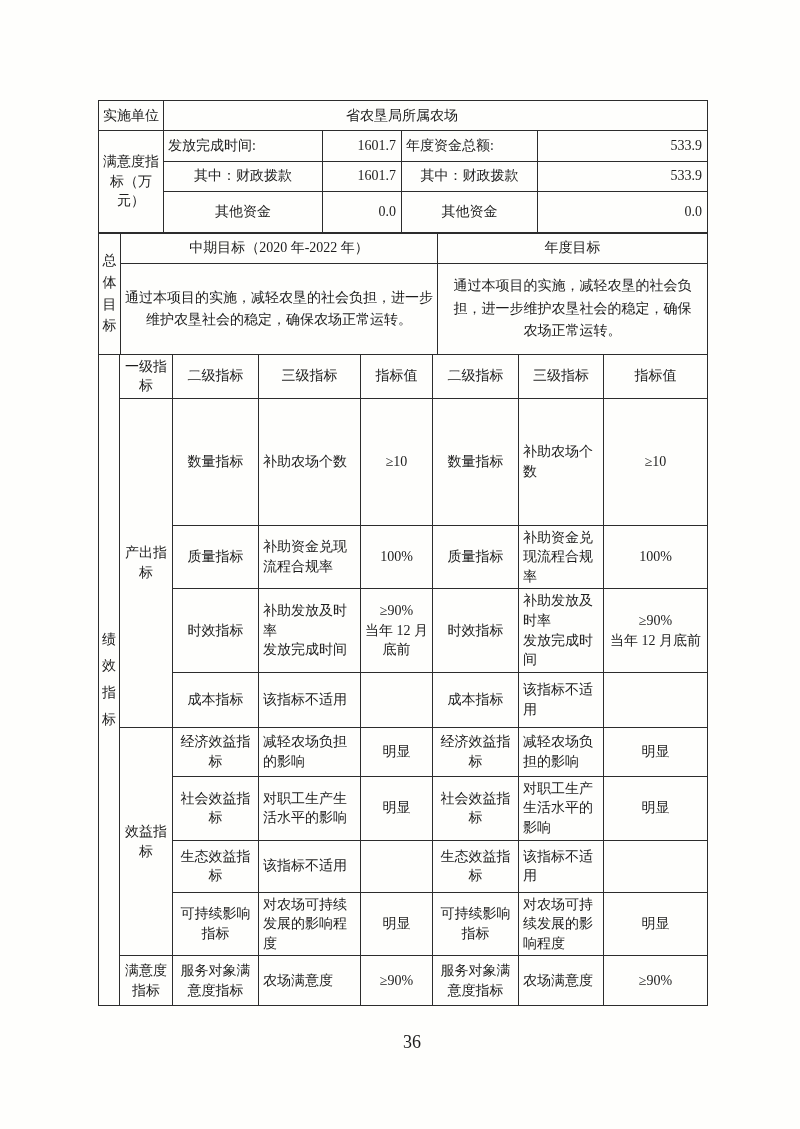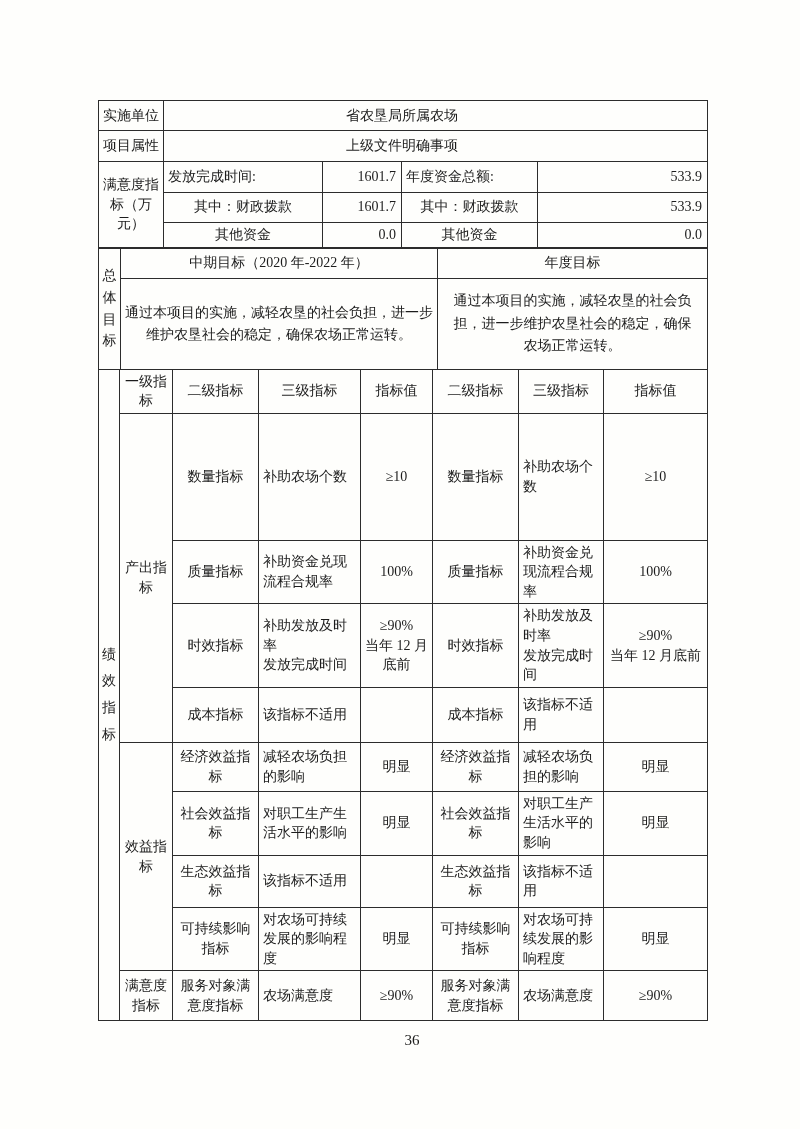--- a/index.html
+++ b/index.html
@@ -24,42 +24,38 @@
   .side-goal { line-height:1.55; }
   .lft   { text-align:left; padding-left:4px; }
   .num   { text-align:right; padding-right:5px; }
   .info-val { padding-right:70px; padding-left:3px; }
   .l3    { text-align:left; padding:2px 4px; white-space:pre-line; }
   .val   { white-space:pre-line; padding:1px 3px; }
   .goal-mid  { padding:2px 3px;  line-height:1.6; }
   .goal-year { padding:2px 11px; line-height:1.6; }
   .pageno {
     position:absolute; top:1032px; left:0; width:800px;
-    text-align:center; font-size:15px;padding-left:24px;
+    text-align:center; font-size:18px;padding-left:24px;
   }
 </style>
 </head>
 <body>
 
 <div class="page">
   <div class="doc">
 
     <table>
       <colgroup>
           <col style="width:65px">
           <col style="width:544px">
         </colgroup>
       <tbody>
           <tr style="height:30px">
         <td>实施单位</td>
         <td class="info-val">省农垦局所属农场</td>
-      </tr>
-      <tr style="height:31px">
-        <td>项目属性</td>
-        <td class="info-val">上级文件明确事项</td>
       </tr>
     </tbody>
       </table>
 
     <table>
       <colgroup>
         <col style="width:65px">
           <col style="width:159px">
           <col style="width:79px">
         <col style="width:136px">
@@ -72,21 +68,21 @@
         <td class="num">1601.7</td>
         <td class="lft">年度资金总额:</td>
         <td class="num">533.9</td>
       </tr>
       <tr style="height:30px">
         <td>其中：财政拨款</td>
         <td class="num">1601.7</td>
         <td>其中：财政拨款</td>
         <td class="num">533.9</td>
       </tr>
-      <tr style="height:26px">
+      <tr style="height:42px">
         <td>其他资金</td>
         <td class="num">0.0</td>
         <td>其他资金</td>
         <td class="num">0.0</td>
       </tr>
     </tbody>
       </table>
 
     <table>
       <colgroup>

